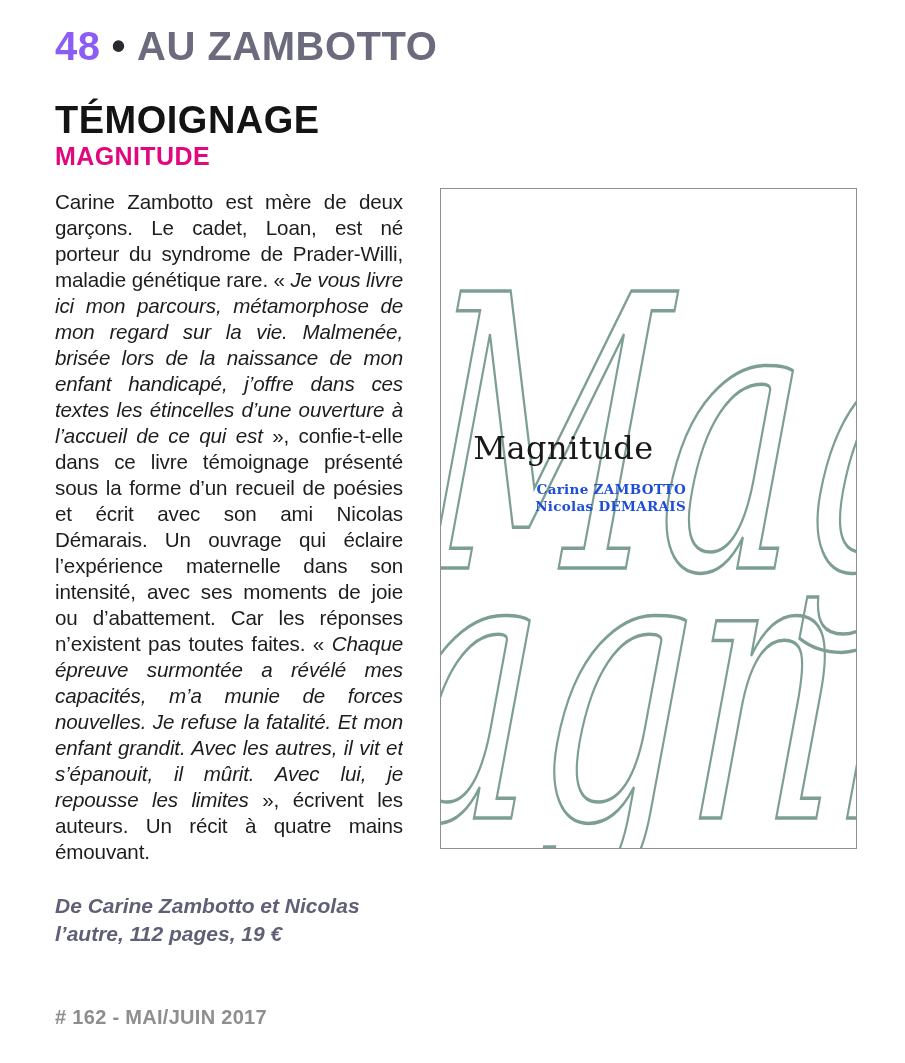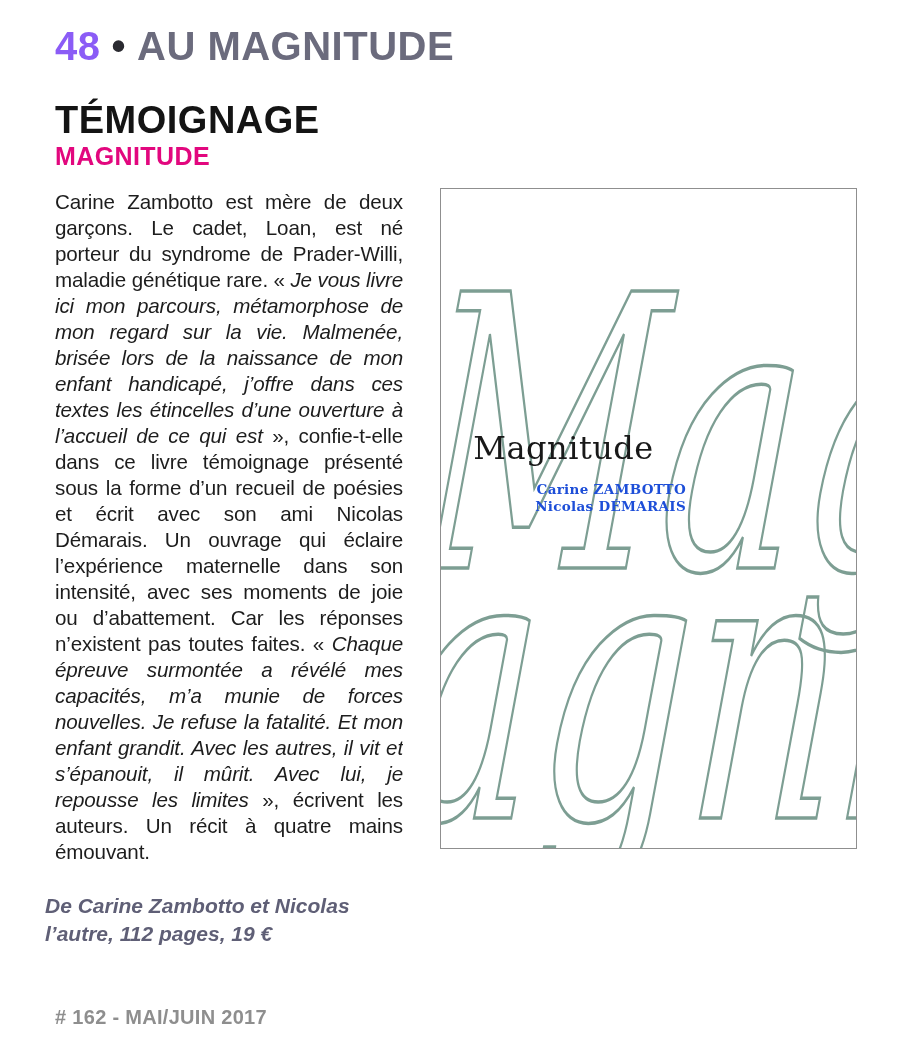--- a/index.html
+++ b/index.html
@@ -59,21 +59,21 @@
     letter-spacing: -0.15px;
     text-align: justify;
     color: #1d1d1d;
     hyphens: auto;
     -webkit-hyphens: auto;
   }
   .it { font-style: italic; }
 
   .credit {
     position: absolute;
-    left: 45px;
+    left: 55px;
     top: 892px;
     width: 360px;
     font-size: 21px;
     line-height: 27.5px;
     font-weight: 700;
     font-style: italic;
     color: #5f5f76;
   }
 
   .page-footer {
@@ -158,21 +158,21 @@
     font-size: 13px;
     font-weight: 700;
     letter-spacing: 0.2px;
     color: #1b1b1b;
   }
 </style>
 </head>
 <body>
 
 <header class="page-header">
-  <span class="page-number">48</span><span class="header-bullet">•</span><span class="section-name">AU MAGNITUDE</span>
+  <span class="page-number">48</span><span class="header-bullet">•</span><span class="section-name">AU ZAMBOTTO</span>
 </header>
 
 <article class="article">
   <h1 class="kicker">TÉMOIGNAGE</h1>
   <h2 class="article-subtitle">MAGNITUDE</h2>
   <p class="body-text" lang="fr"><span>Carine Zambotto est mère de deux garçons. Le cadet, Loan, est né porteur du syndrome de Prader-Willi, maladie génétique rare. « </span><span class="it">Je vous livre ici mon parcours, métamorphose de mon regard sur la vie. Malmenée, brisée lors de la naissance de mon enfant handicapé, j’offre dans ces textes les étincelles d’une ouverture à l’accueil de ce qui est</span><span> », confie-t-elle dans ce livre témoignage présenté sous la forme d’un recueil de poésies et écrit avec son ami Nicolas Démarais. Un ouvrage qui éclaire l’expérience maternelle dans son intensité, avec ses moments de joie ou d’abattement. Car les réponses n’existent pas toutes faites. « </span><span class="it">Chaque épreuve surmontée a révélé mes capacités, m’a munie de forces nouvelles. Je refuse la fatalité. Et mon enfant grandit. Avec les autres, il vit et s’épanouit, il mûrit. Avec lui, je repousse les limites</span><span> », écrivent les auteurs. Un récit à quatre mains émouvant.</span></p>
 </article>
 
 <div class="credit">
   <div>De Carine Zambotto et Nicolas</div>

